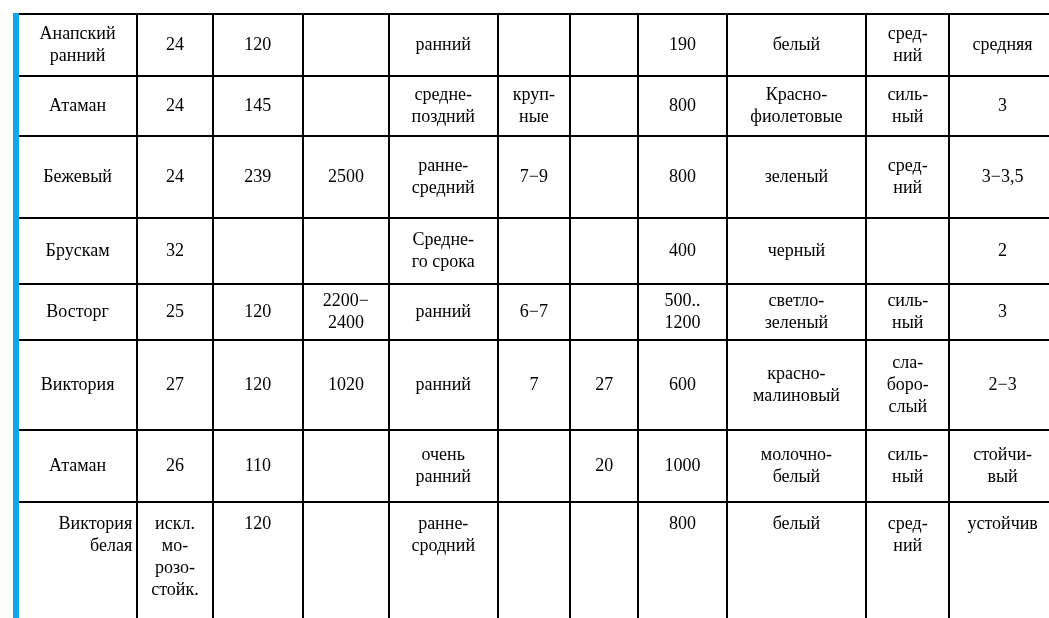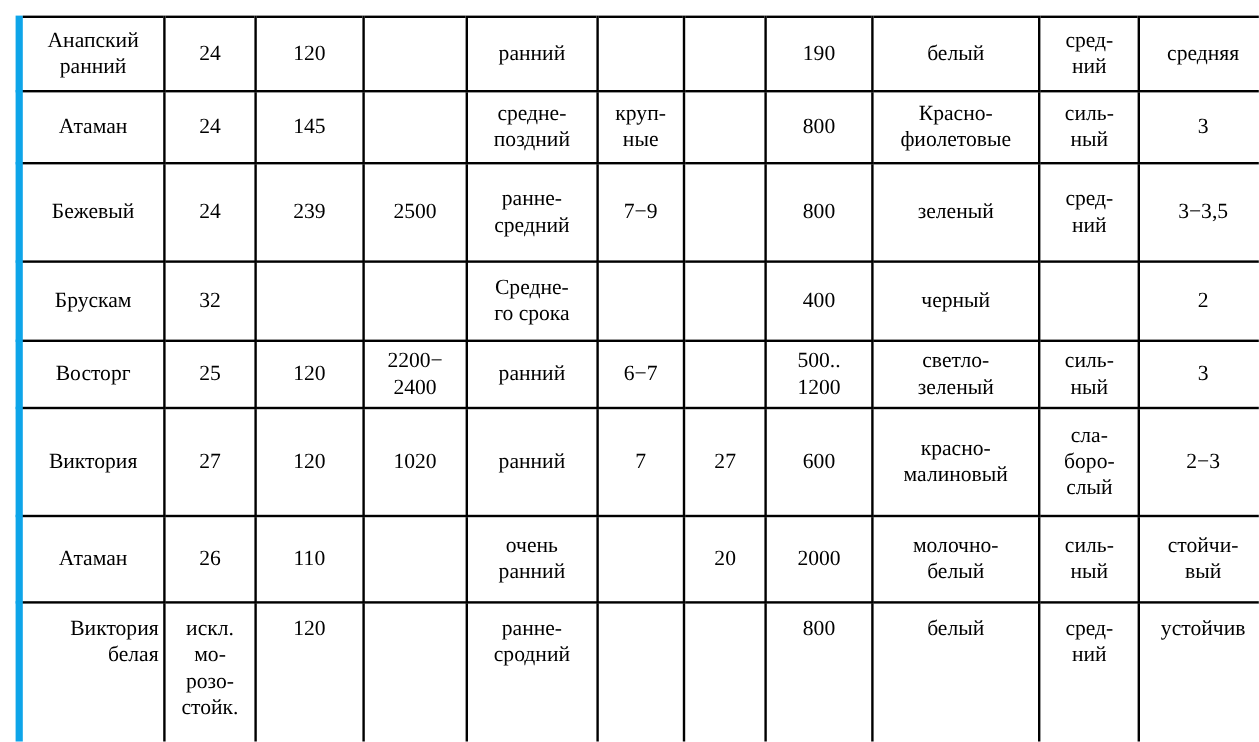--- a/index.html
+++ b/index.html
@@ -151,21 +151,21 @@
       <td>2−3</td>
     </tr>
     <tr style="height:72px">
       <td class="c-name">Атаман</td>
       <td>26</td>
       <td>110</td>
       <td></td>
       <td>очень<br>ранний</td>
       <td></td>
       <td>20</td>
-      <td>2000</td>
+      <td>1000</td>
       <td>молочно-<br>белый</td>
       <td>силь-<br>ный</td>
       <td>стойчи-<br>вый</td>
     </tr>
     <tr style="height:118px">
       <td class="c-name center" style="vertical-align:top; padding-top:10px">Виктория белая</td>
       <td style="vertical-align:top; padding-top:10px">искл.<br>мо-<br>розо-<br>стойк.</td>
       <td style="vertical-align:top; padding-top:10px">120</td>
       <td style="vertical-align:top; padding-top:10px"></td>
       <td style="vertical-align:top; padding-top:10px">ранне-<br>сродний</td>

